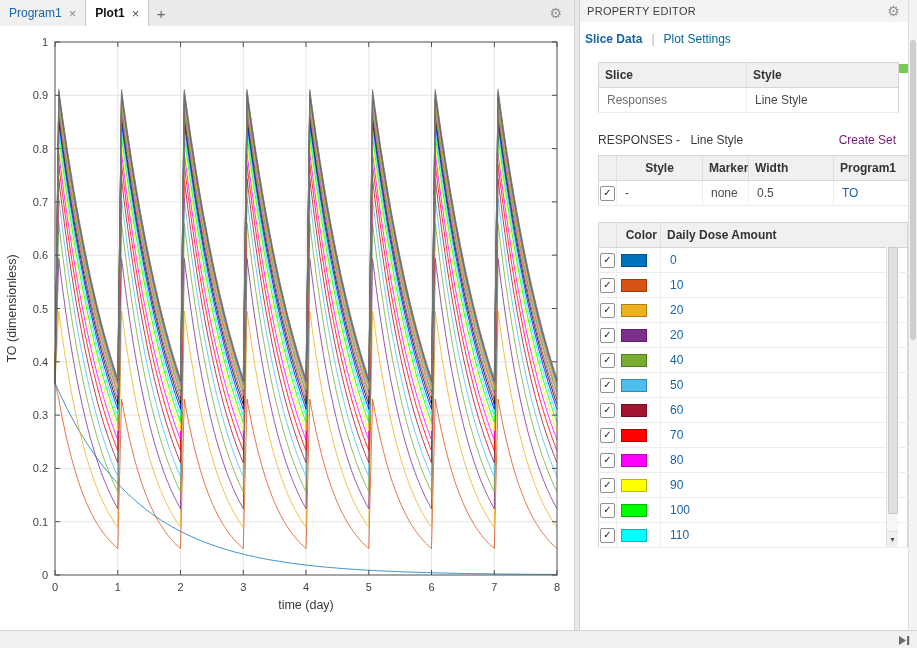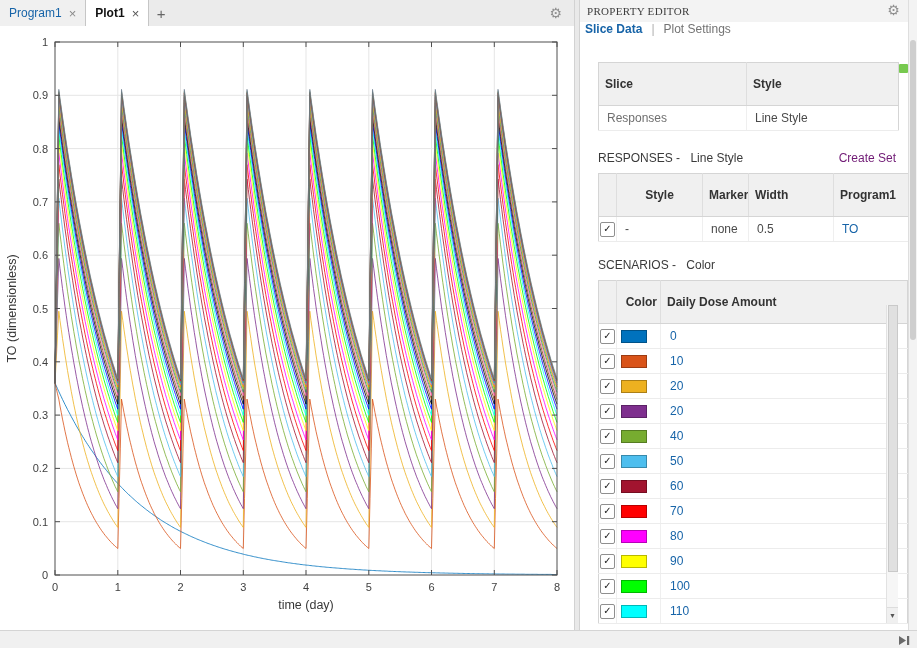--- a/index.html
+++ b/index.html
@@ -22,32 +22,32 @@
   .tabbar-gear{position:absolute;right:12px;top:6px;}
   .plot-wrap{position:absolute;left:0;top:26px;width:574px;height:604px;background:#fff;}
 
   
   .splitter{position:absolute;left:574px;top:0;width:6px;height:630px;background:#e9e9e9;
             border-left:1px solid #d2d2d2;border-right:1px solid #d2d2d2;box-sizing:border-box;}
 
   
   .right-pane{position:absolute;left:580px;top:0;width:328px;height:630px;background:#fff;}
   .pe-header{position:relative;height:22px;background:#f3f3f3;display:flex;align-items:center;
-             padding-left:7px;font-size:11px;color:#3d3d3d;letter-spacing:.3px;font-family:Liberation Serif, serif;}
+             padding-left:7px;font-size:11px;color:#3d3d3d;letter-spacing:.3px;}
   .pe-gear{position:absolute;right:8px;top:4px;}
-  .pe-tabs{height:24px;display:flex;align-items:flex-start;padding-left:5px;gap:9px;background:#fff;}
+  .pe-tabs{height:24px;display:flex;align-items:flex-end;padding-left:5px;gap:9px;background:#fff;}
   .pe-tab{font-size:12px;}
   .pe-tab.active{color:#1764a8;font-weight:bold;}
-  .pe-tab.inactive{color:#737373;}
+  .pe-tab.inactive{color:#0369a1;}
   .pe-sep{color:#b0b0b0;}
   .pe-content{position:absolute;left:18px;top:62px;width:310px;}
 
   table{border-collapse:collapse;}
   .tbl{border:1px solid #d5d5d5;font-size:12px;table-layout:fixed;}
-  .tbl th{background:#f0f0f0;font-weight:bold;color:#333;height:24px;padding:9px 6px;text-align:left;
+  .tbl th{background:#f0f0f0;font-weight:bold;color:#333;height:24px;padding:0 6px;text-align:left;
           border-right:1px solid #dedede;border-bottom:1px solid #d5d5d5;overflow:hidden;white-space:nowrap;}
   .tbl td{height:24px;padding:0 8px;color:#4a4a4a;border-right:1px solid #efefef;
           border-bottom:1px solid #ececec;overflow:hidden;white-space:nowrap;}
   .tbl th:last-child,.tbl td:last-child{border-right:none;}
   .slice-tbl{width:300px;margin-bottom:20px;}
   .slice-tbl td.rowlabel{color:#6f6f6f;}
   .sec-head{display:flex;justify-content:space-between;align-items:center;height:14px;
             margin-bottom:8px;font-size:12px;color:#3a3a3a;}
   .sec-style{margin-left:7px;}
   .create-set{color:#701a75;padding-right:12px;}
@@ -277,26 +277,20 @@
             <span class="cb">✓</span>
           </td>
           <td>-</td>
           <td>none</td>
           <td>0.5</td>
           <td class="blue">TO</td>
         </tr>
       </tbody>
     </table>
 
-    <div class="sec-head">
-      <div>
-        <span>SCENARIOS -</span>
-        <span class="sec-style">Color</span>
-      </div>
-    </div>
 
     <div class="sc-wrap">
       <table class="tbl sc-tbl">
         <colgroup>
             <col style="width:18px">
             <col style="width:44px">
             <col>
           </colgroup>
         <thead>
             <tr>

